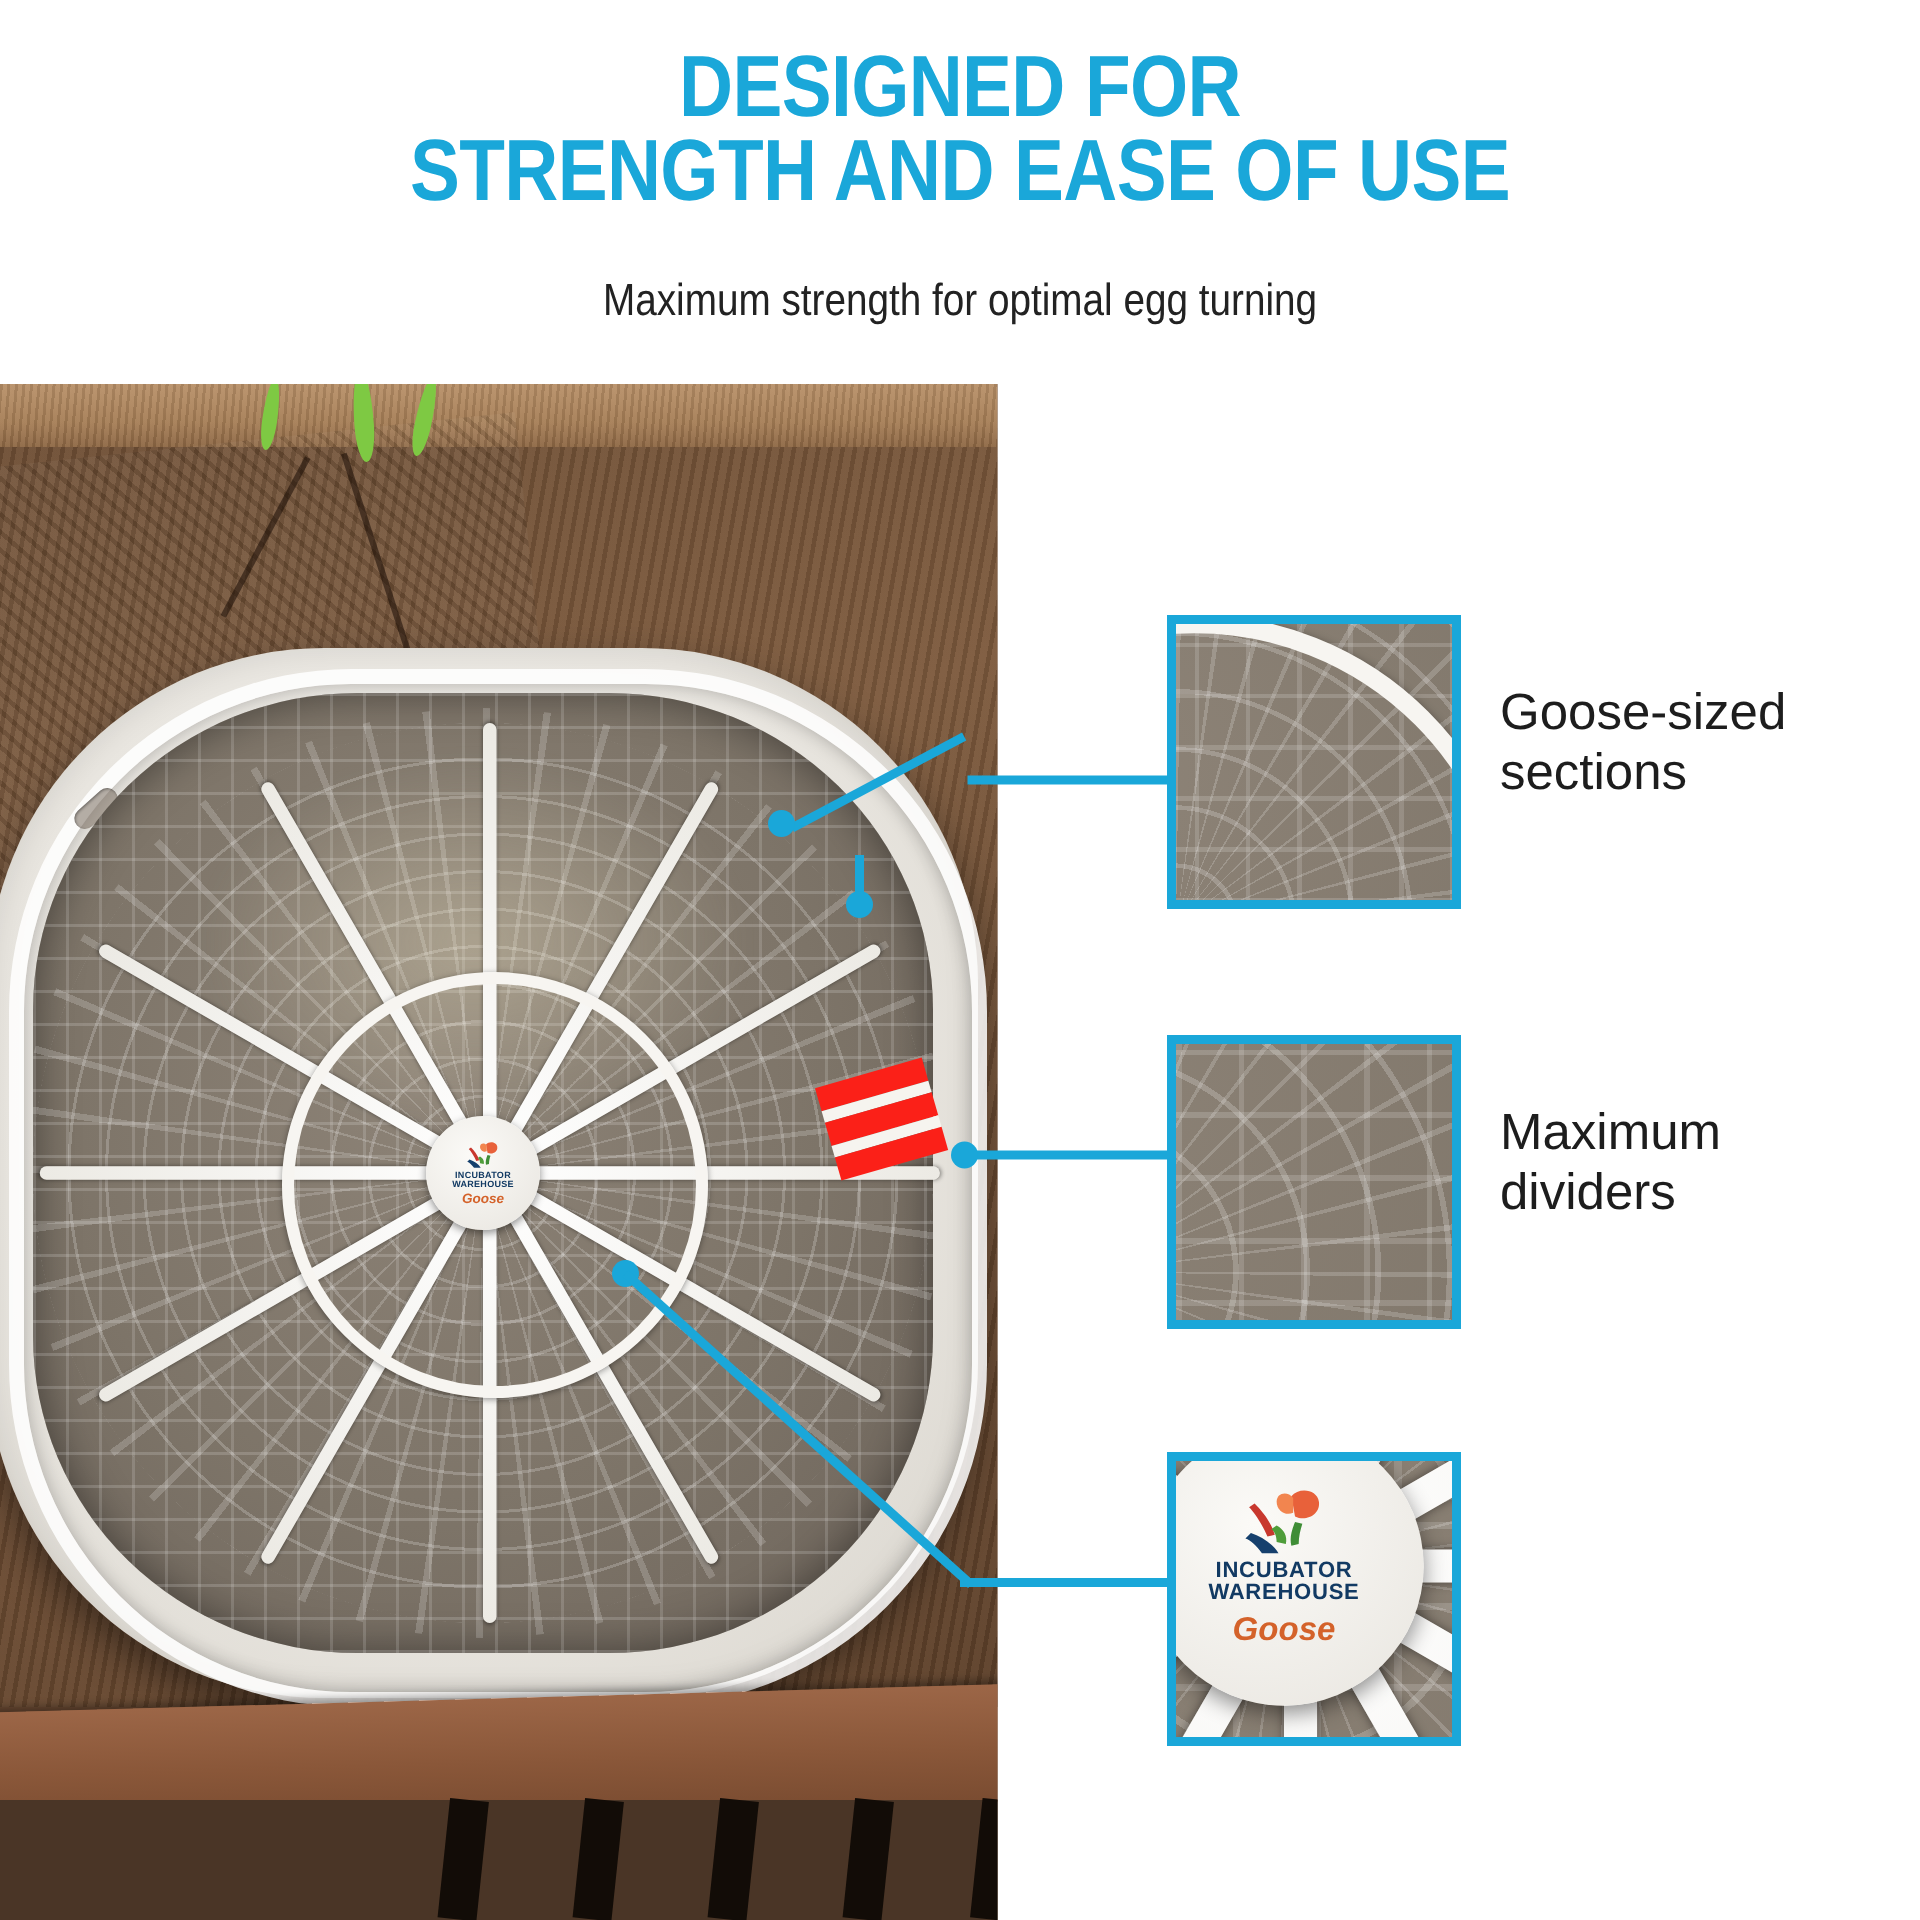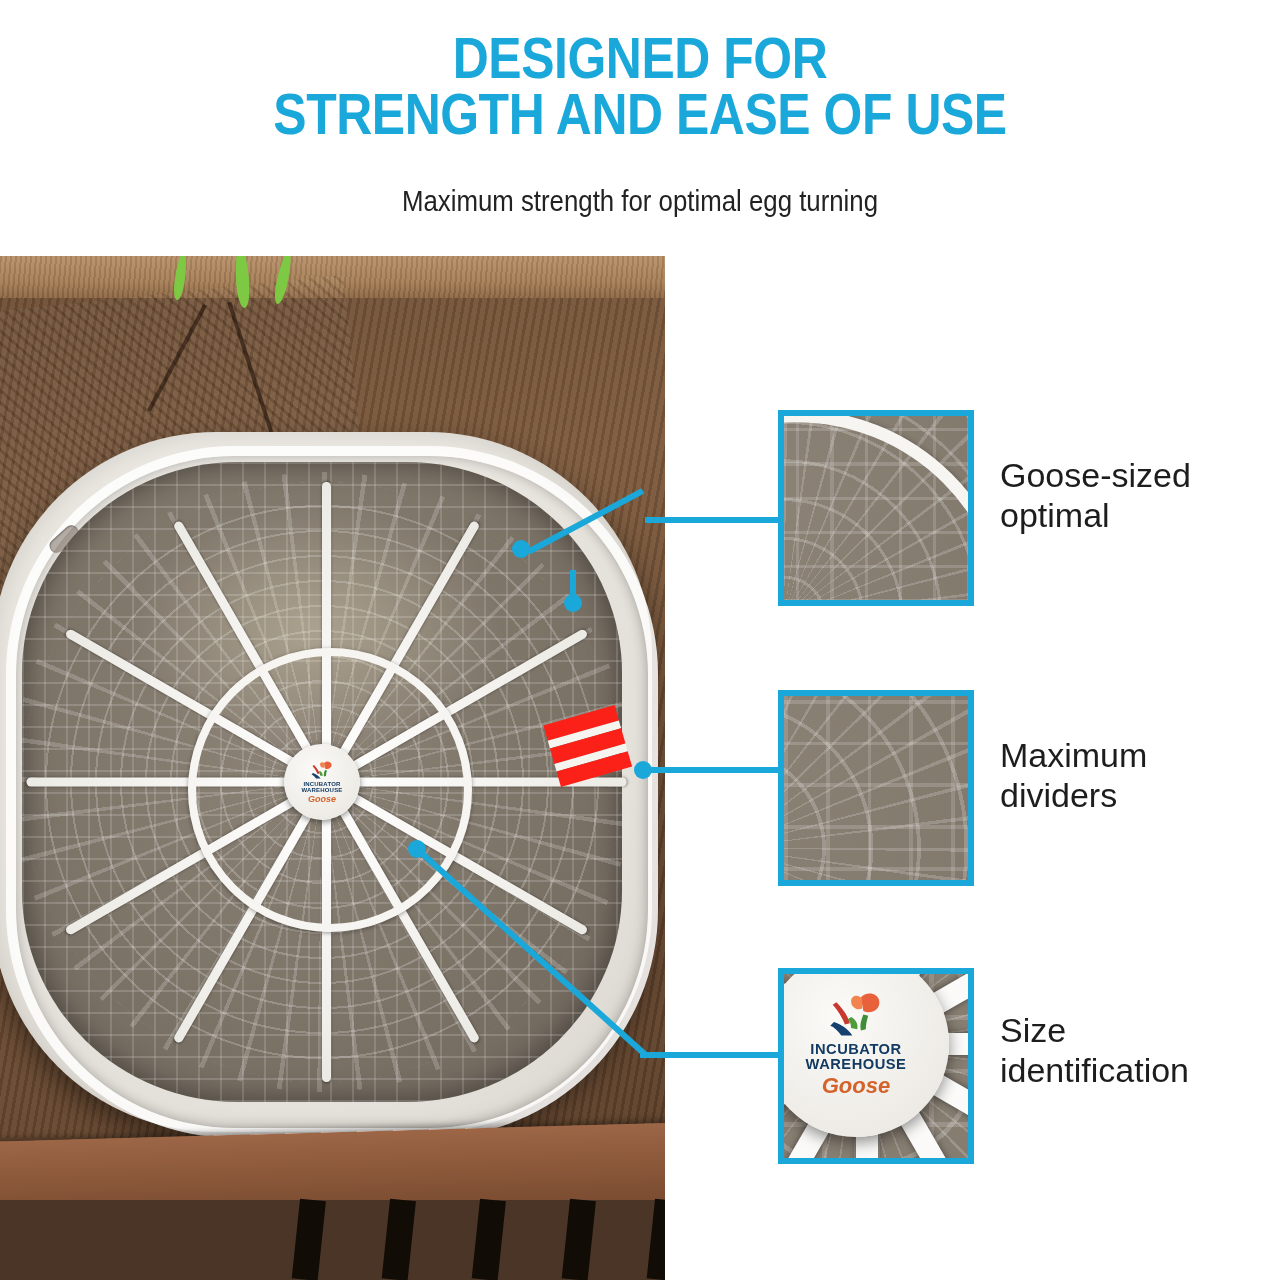--- a/index.html
+++ b/index.html
@@ -302,21 +302,21 @@
       <div class="tray-inner" style="left:0;top:0;width:600px;height:640px;">
         <div class="mesh-rings"></div>
         <div class="mesh-spokes"></div>
         <div class="mesh"></div>
       </div>
 
       <div class="ring-mid" style="left:300px;top:320px;"></div>
     </div>
   </div>
   <div class="label" style="left:1000px;top:455px;">Goose-sized
-optimal</div>
+sections</div>
 
   <div class="conn" style="left:645px;top:767px;width:140px;height:6px;"></div>
   <div class="dot" style="left:634px;top:761px;"></div>
 
   <div class="callout-box" style="left:778px;top:690px;">
     <div class="crop" style="left:-330px;top:-240px;transform:scale(1.9);transform-origin:330px 240px;">
       <div class="tray-inner" style="left:0;top:0;width:600px;height:640px;">
         <div class="mesh-rings"></div>
         <div class="mesh-spokes"></div>
         <div class="mesh"></div>
@@ -359,16 +359,14 @@
           <path d="M22 22 C26 24 28 28 27 32 L22 31 C22 28 21 25 19 24 Z" fill="#4f9d3a"></path>
           <path d="M32 20 C30 25 29 29 30 33 L34 32 C34 28 35 24 36 21 Z" fill="#3f8d36"></path>
           <path d="M8 26 C14 28 20 32 23 37 L14 37 C11 33 8 30 5 29 Z" fill="#16406d"></path>
         </svg>
         <div class="brand">INCUBATOR</div>
         <div class="brand">WAREHOUSE</div>
         <div class="size">Goose</div>
       </div>
     </div>
   </div>
-  <div class="label" style="left:1000px;top:1010px;">Size
-identification</div>
 
 </div>
 
 </body></html>

